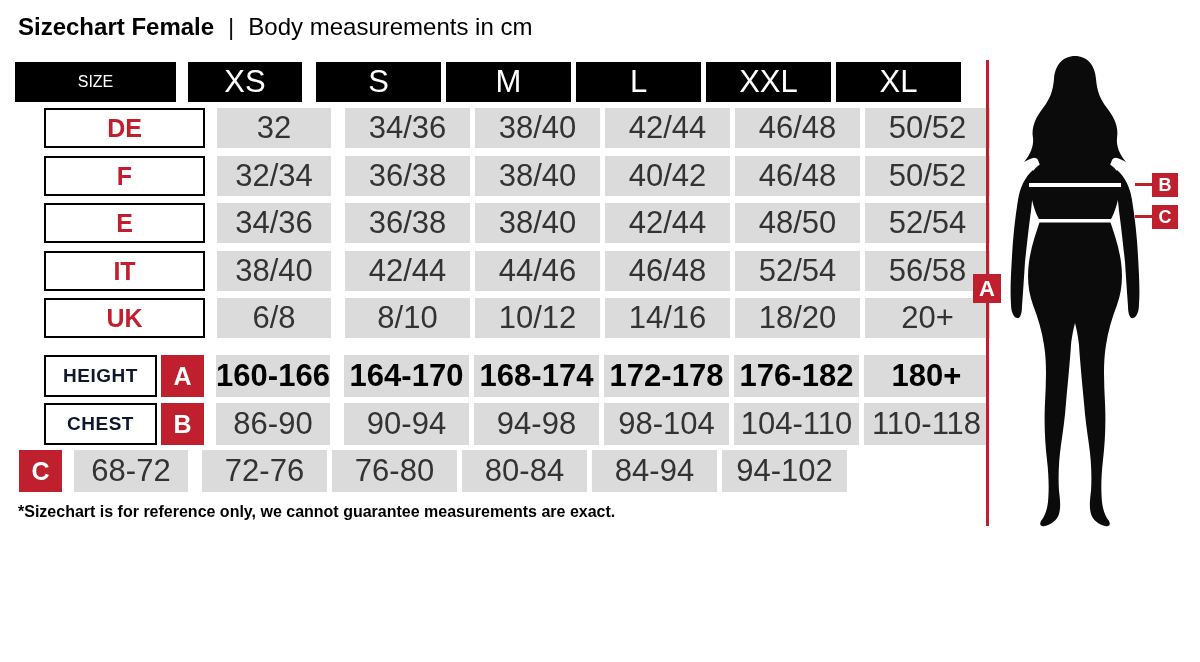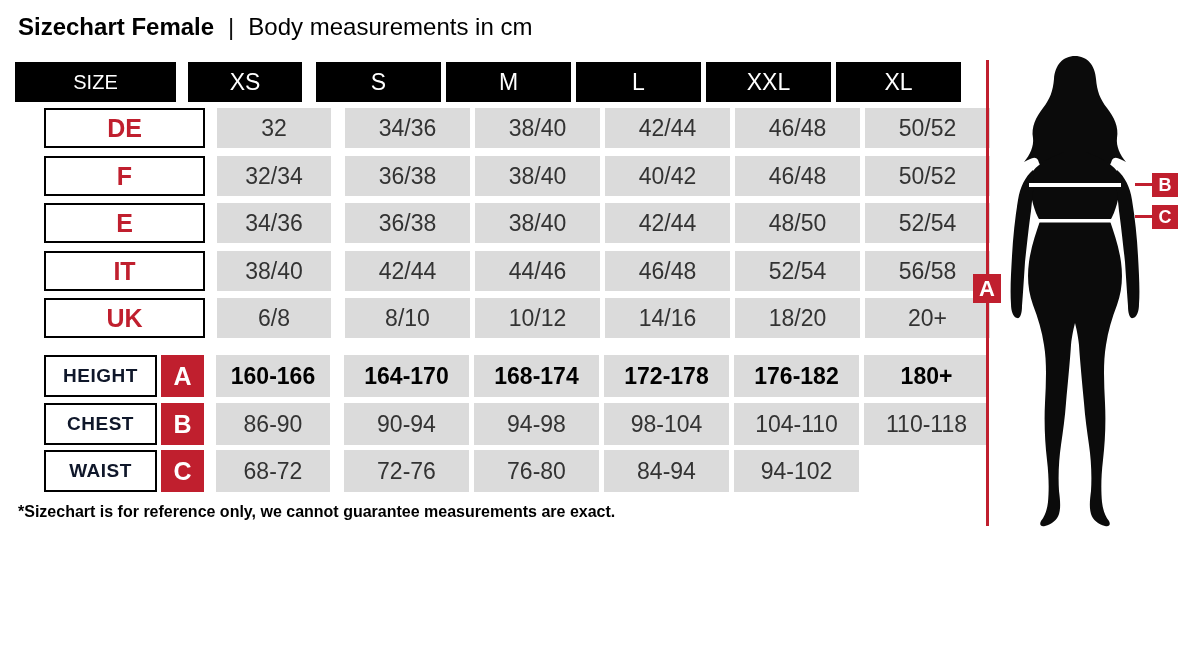--- a/index.html
+++ b/index.html
@@ -18,33 +18,33 @@
 
   .row{ position:absolute; left:15px; display:flex; height:40px; }
   .m-row{ height:42px; }
 
   .label-box{
     width:161px; height:100%; background:#fff; border:2px solid #000;
     display:flex; align-items:center; justify-content:center; flex:none;margin-left:29px;
   }
   .size-head{
     width:161px; height:100%; background:var(--header-black); color:#fff;
-    display:flex; align-items:center; justify-content:center; font-size:20px; flex:none;
+    display:flex; align-items:center; justify-content:center; font-size:16px; flex:none;
   }
   .region-label{ color:var(--accent-red); font-weight:700; font-size:25px; }
   .measure-label{ width:113px; font-weight:700; font-size:19px; color:#0f172a; letter-spacing:0.5px; }
   .marker-box{
     width:43px; height:100%; margin-left:4px; background:var(--accent-red); color:#fff;
     display:flex; align-items:center; justify-content:center; font-weight:700; font-size:25px; flex:none;
   }
 
   .cell{
     width:125px; height:100%; margin-left:5px; background:var(--cell-gray);
     display:flex; align-items:center; justify-content:center;
-    font-size:23px; color:#333; flex:none;text-align:right;
+    font-size:31px; color:#333; flex:none;text-align:right;
   }
   .cell.c-first{ width:114px; margin-left:12px; }
   .cell.c-second{ margin-left:14px; }
   .cell.head{ background:var(--header-black); color:#fff; }
   .cell.boldv{ font-weight:700; color:#000; }
 
   .footnote{ position:absolute; left:18px; top:503px; font-size:16px; font-weight:700; color:#000; }
 
   .figure-wrap{ position:absolute; left:0; top:0; width:1200px; height:662px; pointer-events:none; }
   .silhouette{ position:absolute; left:1000px; top:55px; }
@@ -138,25 +138,25 @@
         <div class="label-box measure-label">CHEST</div>
         <div class="marker-box">B</div>
         <div class="cell c-first">86-90</div>
         <div class="cell c-second">90-94</div>
         <div class="cell">94-98</div>
         <div class="cell">98-104</div>
         <div class="cell">104-110</div>
         <div class="cell">110-118</div>
       </div>
       <div class="row m-row" style="top: 450px;">
-        <div class="label-box measure-label">WAIST</div>
         <div class="marker-box">C</div>
         <div class="cell c-first">68-72</div>
         <div class="cell c-second">72-76</div>
         <div class="cell">76-80</div>
+        <div class="cell">80-84</div>
         <div class="cell">84-94</div>
         <div class="cell">94-102</div>
       </div>
     </div>
 
   <div class="footnote">*Sizechart is for reference only, we cannot guarantee measurements are exact.</div>
 
   <div class="figure-wrap">
     <div class="vline"></div>
 

